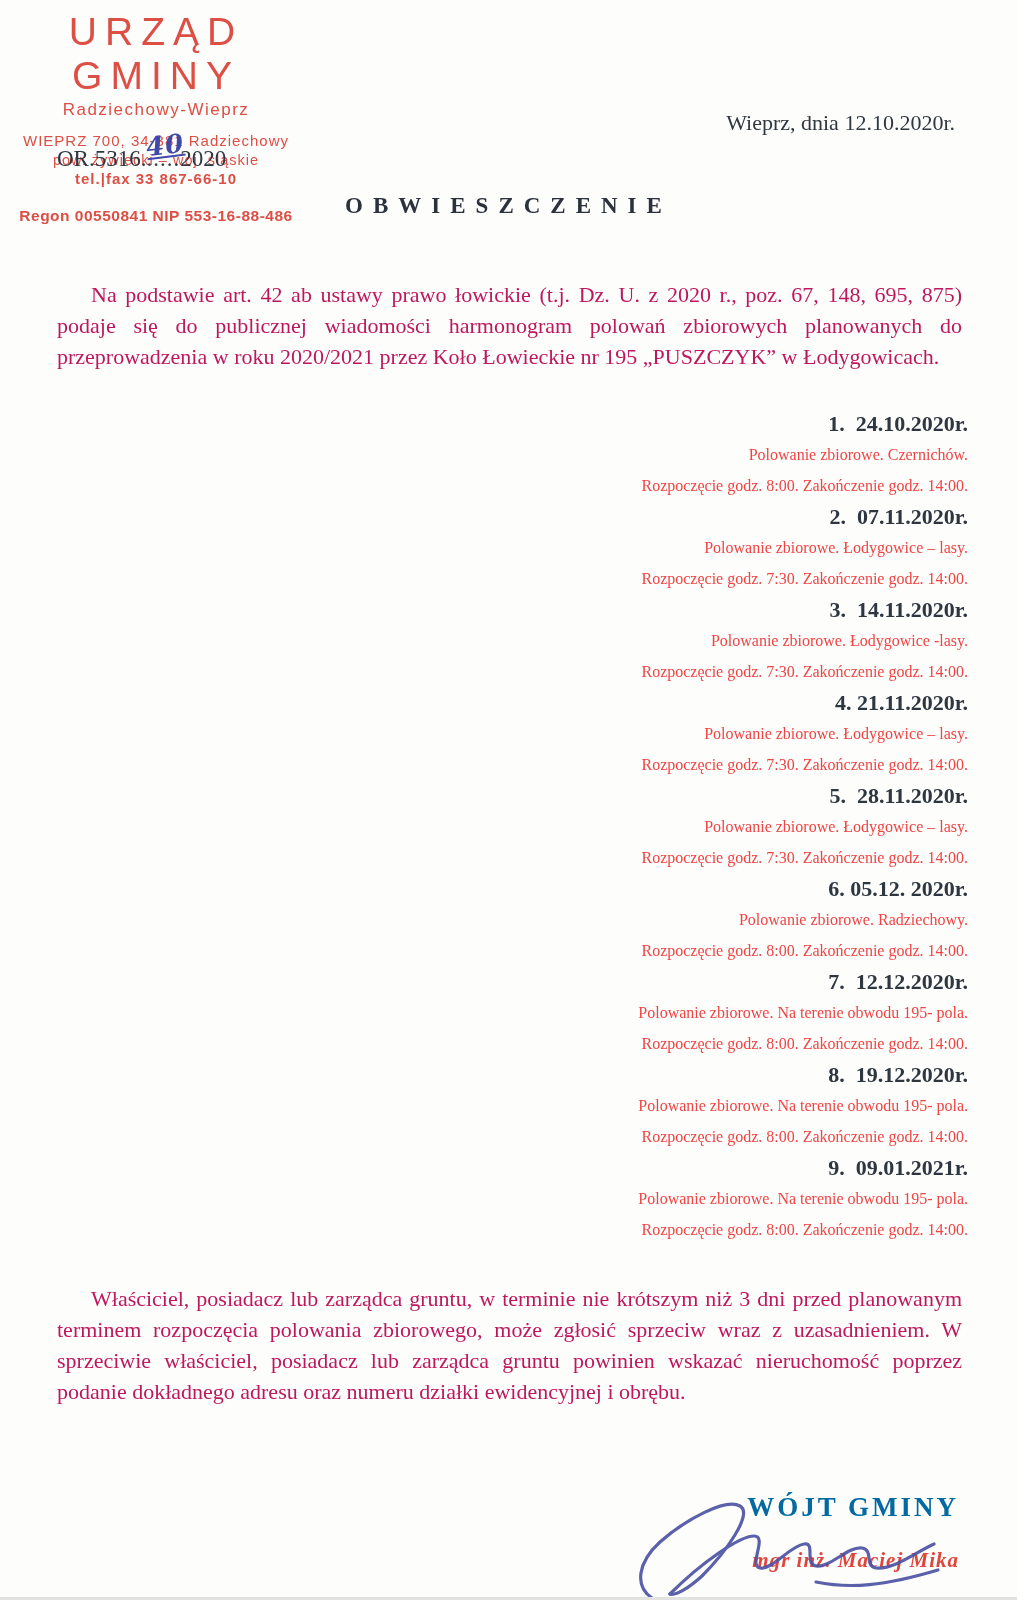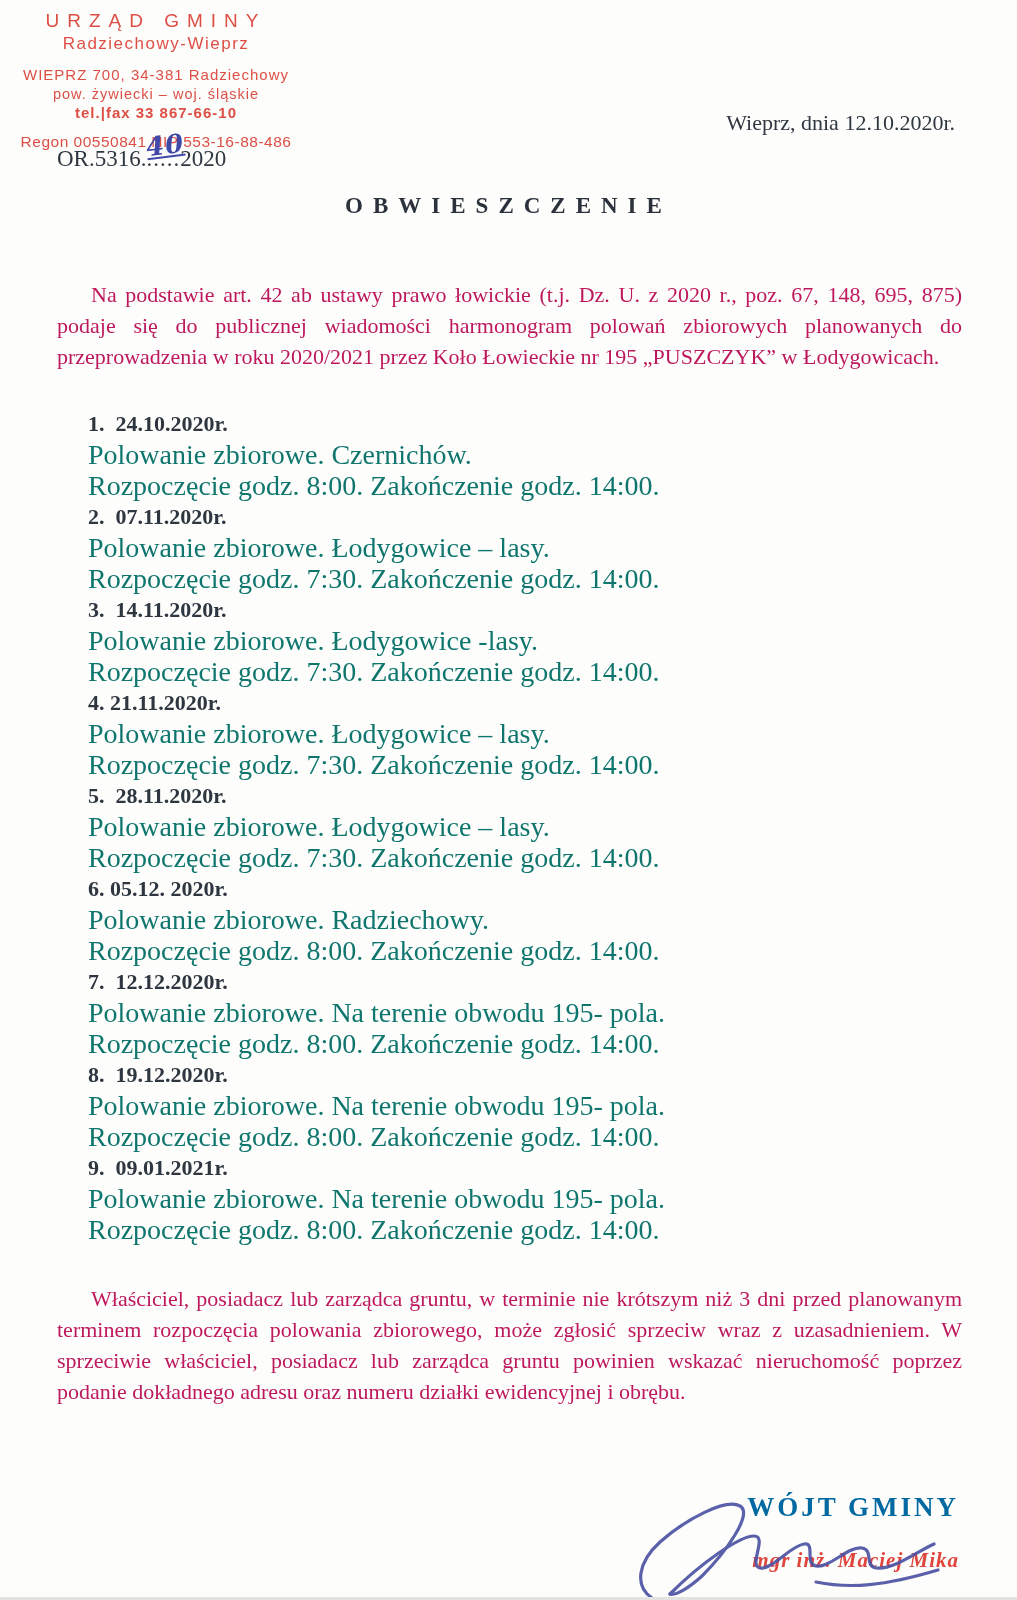--- a/index.html
+++ b/index.html
@@ -7,26 +7,26 @@
     position:relative; width:1017px; height:1600px; margin:0 auto;
     background:#fdfdfc; overflow:hidden;
     font-family:"Liberation Serif", serif; color:#333b45;
   }
   
   .stamp {
     position:absolute; left:10px; top:10px; width:292px; text-align:center;
     color:#dd4f45; font-family:"Liberation Sans", sans-serif;
     -webkit-user-select:none;
   }
-  .stamp .l1 { font-size:19px; letter-spacing:8px; font-weight:500; }
+  .stamp .l1 { font-size:39px; letter-spacing:8px; font-weight:500; }
   .stamp .l2 { font-size:17px; font-weight:400; letter-spacing:1.5px; margin-top:2px; }
   .stamp .l3 { font-size:15px; letter-spacing:1px; margin-top:12px; }
   .stamp .l4 { font-size:14.5px; letter-spacing:1px; margin-top:3px; }
   .stamp .l5 { font-size:15px; font-weight:600; letter-spacing:1px; margin-top:2px; }
-  .stamp .l6 { font-size:15.5px; letter-spacing:0.5px; margin-top:12px; }
+  .stamp .l6 { font-size:15.5px; letter-spacing:0.5px; margin-top:20px;font-weight:bold; }
 
   
   .refline { position:absolute; left:57px; top:146px; font-size:23px; color:#2f3741; }
   .refline .dots { position:relative; letter-spacing:1px; }
   .refline .hand {
     position:absolute; left:0px; top:-16px; color:#4048a8;
     font-family:"DejaVu Serif", serif; font-style:italic; font-weight:600;
     font-size:26px; transform:rotate(-7deg); text-decoration:underline;
   }
   
@@ -42,24 +42,24 @@
   
   .para {
     position:absolute; left:57px; width:905px; margin:0;
     font-size:22px; line-height:31px; text-align:justify; text-indent:34px;
     color:#be185d;
   }
   .para.intro { top:279px; }
   .para.objection { top:1283px; }
 
   
-  .schedule { position:absolute; left:88px; top:408px; width:880px; }
+  .schedule { position:absolute; left:88px; top:408px; width:880px;text-align:right; }
   .sched-item { margin:0; }
   .sched-date { font-weight:700; font-size:22px; line-height:31px; white-space:pre; color:#2e3640; }
-  .sched-loc, .sched-hours { font-size:28px; line-height:31px; color:#0f766e; }
+  .sched-loc, .sched-hours { font-size:16px; line-height:31px; color:#ef4444; }
 
   
   .sig-block { position:absolute; right:58px; top:1492px; width:310px; text-align:right; }
   .sig-title {
     color:#0369a1; font-size:27px; font-weight:700; letter-spacing:3px;
     font-family:"Liberation Serif", serif;
   }
   .sig-name {
     color:#e0453c; font-size:21px; font-weight:700; font-style:italic;
     margin-top:25px; letter-spacing:1px;

